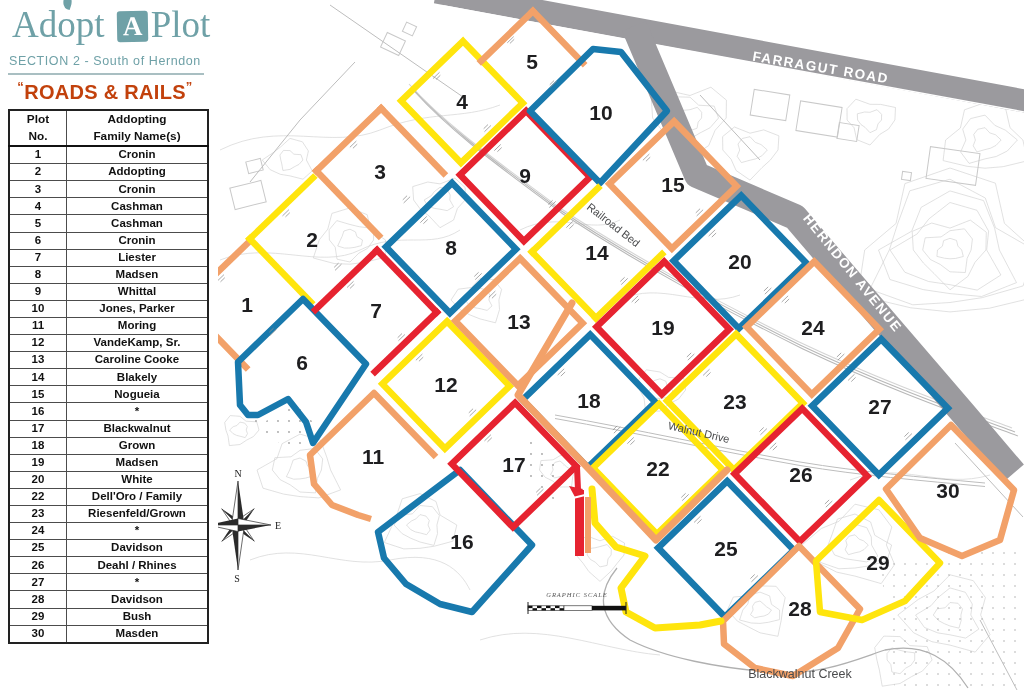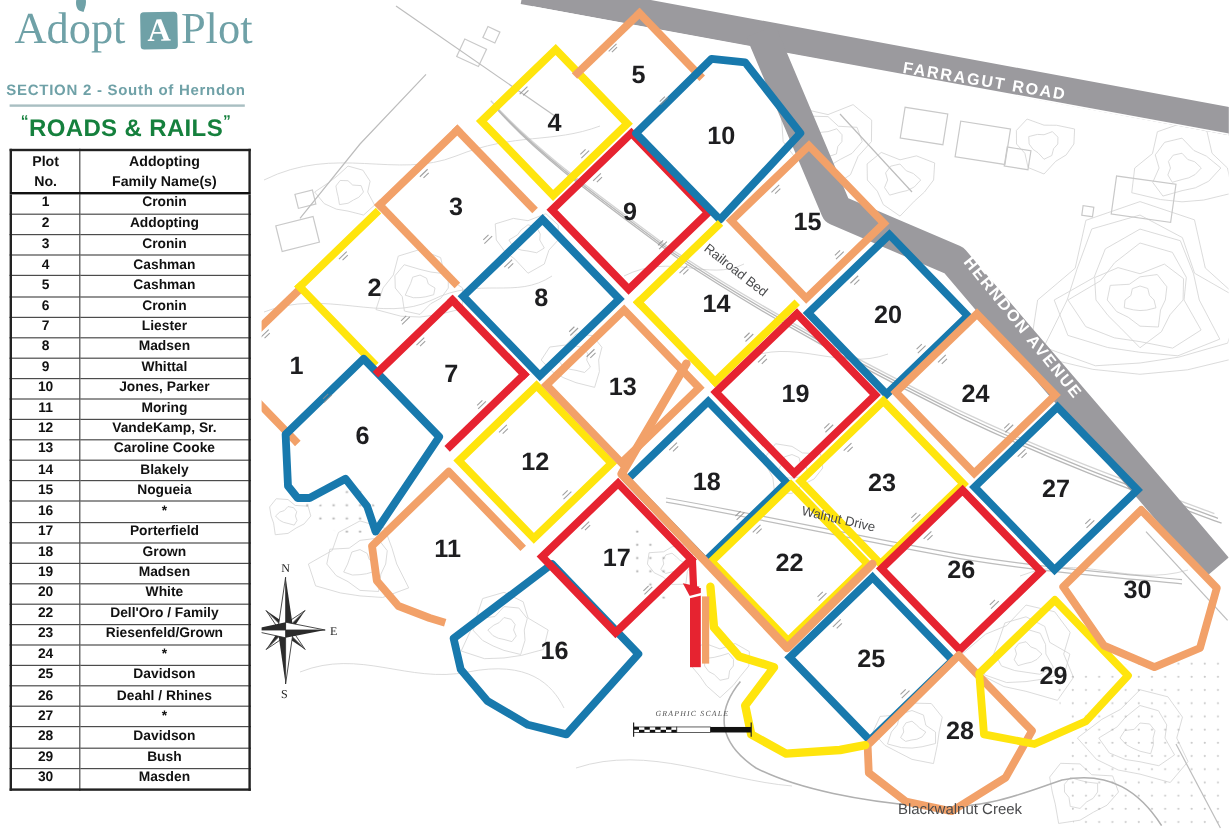--- a/index.html
+++ b/index.html
@@ -9,24 +9,24 @@
   
   .panel{position:absolute;left:0;top:0;width:218px;height:632px;background:#fff;z-index:5;}
   .logo{margin:6px 0 0 12px;font-family:"Liberation Serif",serif;color:#6FA1A7;
         font-size:37px;letter-spacing:0;line-height:1.05;white-space:nowrap;}
   .logo .oleaf{position:relative;display:inline-block;}
   .leaf{position:absolute;left:6px;top:-11px;width:9px;height:14px;background:#6FA1A7;
         border-radius:0 70% 0 70%;transform:rotate(18deg);}
   .abox{display:inline-block;width:31px;height:31px;background:#6FA1A7;color:#fff;
         text-align:center;line-height:31px;font-size:27px;font-weight:bold;border-radius:3px;
         margin:0 3px;transform:translateY(-2px) rotate(-1deg);}
-  .section{margin-top:23px;text-align:center;color:#6FA1A7;font-size:12.5px;font-weight:bold;
+  .section{margin-top:9px;text-align:center;color:#6FA1A7;font-size:12.5px;font-weight:normal;
            letter-spacing:0.6px;width:210px;}
   .rule{width:196px;margin:5px 0 4px 8px;border-top:2px solid #a9bfc2;}
-  .rr-title{text-align:center;width:210px;font-size:20px;font-weight:800;color:#15803d;
+  .rr-title{text-align:center;width:210px;font-size:20px;font-weight:800;color:#c2410c;
             letter-spacing:0.3px;}
   .rr-title .q{font-size:13px;vertical-align:8px;}
   table.plots{margin:5px 0 0 8px;border-collapse:collapse;width:201px;
               font-size:11.5px;font-weight:bold;color:#111;}
   table.plots th,table.plots td{border:1px solid #4c4c4c;text-align:center;padding:0 2px;}
   table.plots th{font-size:11.8px;line-height:1.45;}
   table.plots thead tr{border-bottom:2px solid #111;}
   table.plots{border:2px solid #222;}
   table.plots td{height:16.1px;line-height:1.0;}
   .hdr2{display:block;text-align:center;}
@@ -427,21 +427,21 @@
           <tr>
             <td>15</td>
             <td>Nogueia</td>
           </tr>
           <tr>
             <td>16</td>
             <td>*</td>
           </tr>
           <tr>
             <td>17</td>
-            <td>Porterfield</td>
+            <td>Blackwalnut</td>
           </tr>
           <tr>
             <td>18</td>
             <td>Grown</td>
           </tr>
           <tr>
             <td>19</td>
             <td>Madsen</td>
           </tr>
           <tr>

